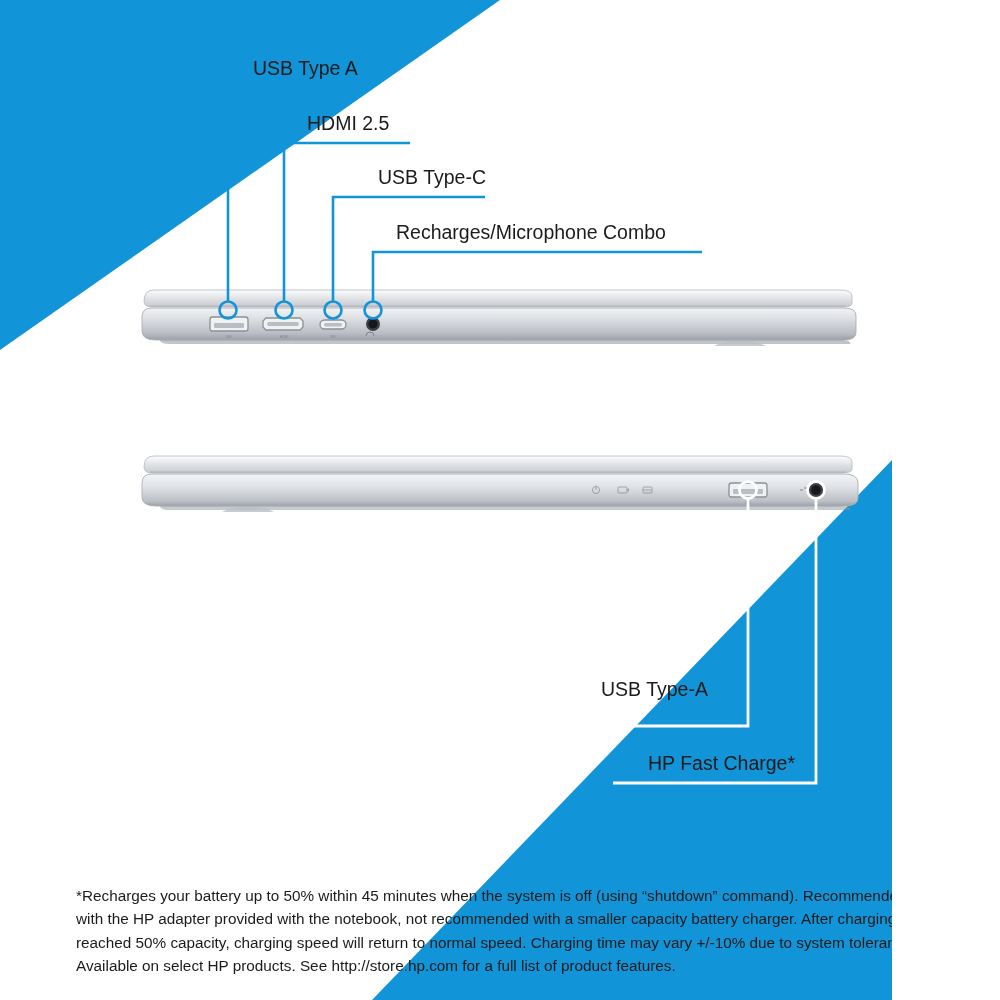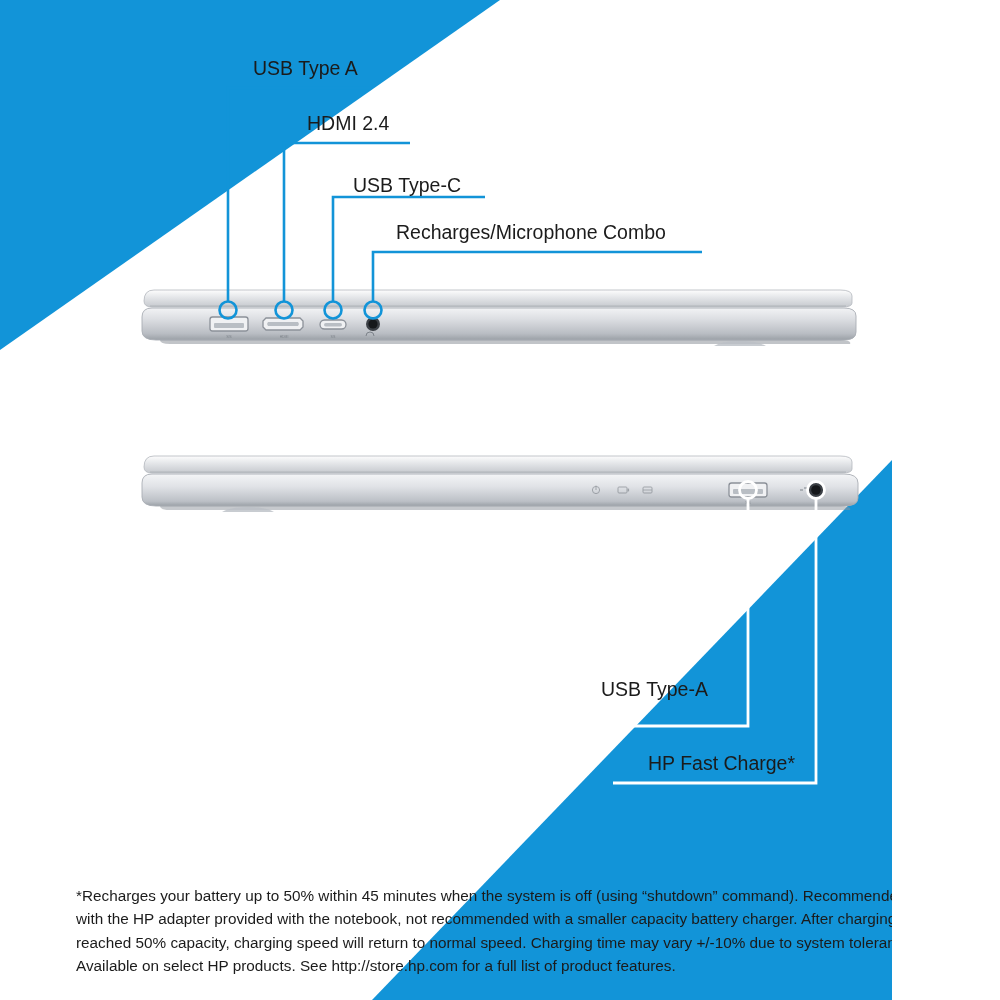--- a/index.html
+++ b/index.html
@@ -203,22 +203,22 @@
       <path d="M580,726 L748,726 L748,498" fill="none" stroke="#ffffff" stroke-width="2.8"></path>
       <circle cx="748" cy="490" r="8.5" fill="none" stroke="#ffffff" stroke-width="2.8"></circle>
     </g>
     <g>
       <path d="M613,783 L816,783 L816,498" fill="none" stroke="#ffffff" stroke-width="2.8"></path>
       <circle cx="816" cy="490" r="8.5" fill="none" stroke="#ffffff" stroke-width="2.8"></circle>
     </g>
   </svg>
 
   <div class="callout-label" style="left:253px; top:57px;">USB Type A</div>
-  <div class="callout-label" style="left:307px; top:112px;">HDMI 2.4</div>
-  <div class="callout-label" style="left:353px; top:166px;margin-top:8px;">USB Type-C</div>
+  <div class="callout-label" style="left:307px; top:112px;">HDMI 2.5</div>
+  <div class="callout-label" style="left:378px; top:166px;">USB Type-C</div>
   <div class="callout-label" style="left:396px; top:221px;">Recharges/Microphone Combo</div>
 
   <div class="callout-label" style="left:601px; top:678px;">USB Type-A</div>
   <div class="callout-label" style="left:648px; top:752px;text-align:center;">HP Fast Charge*</div>
 
   <div class="footnote">*Recharges your battery up to 50% within 45 minutes when the system is off (using “shutdown” command). Recommended for use with the HP adapter provided with the notebook, not recommended with a smaller capacity battery charger. After charging has reached 50% capacity, charging speed will return to normal speed. Charging time may vary +/-10% due to system tolerance. Available on select HP products. See http://store.hp.com for a full list of product features.</div>
 
 </div>
 
 </body></html>

